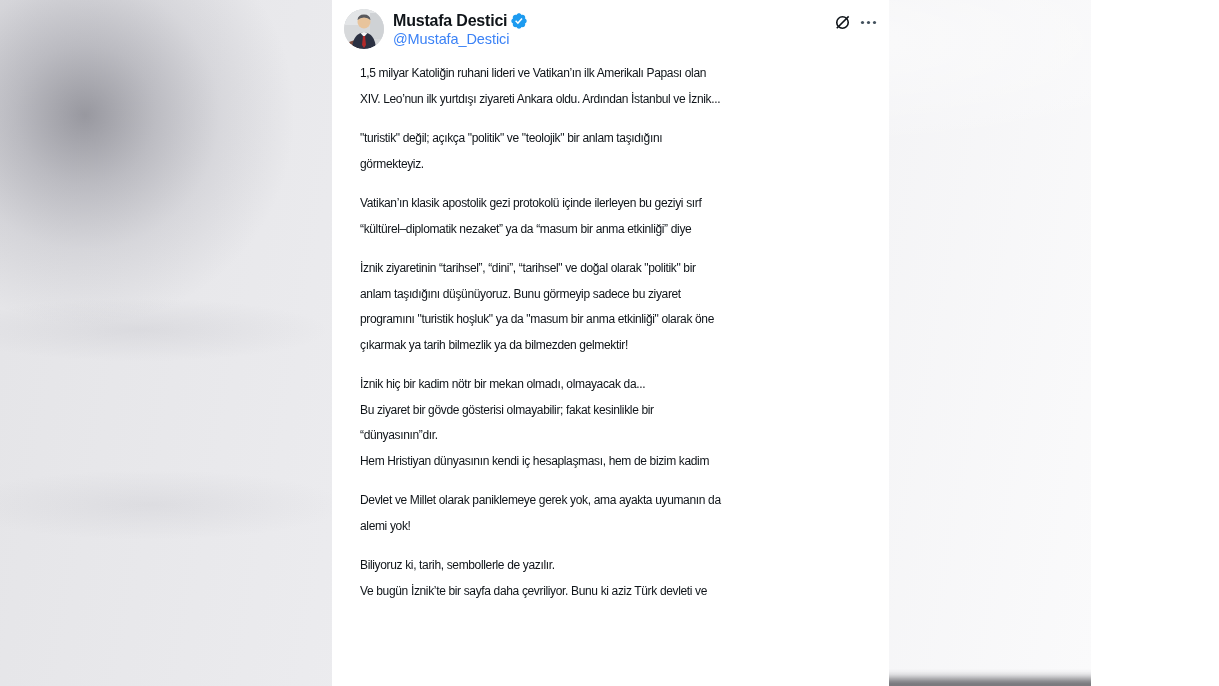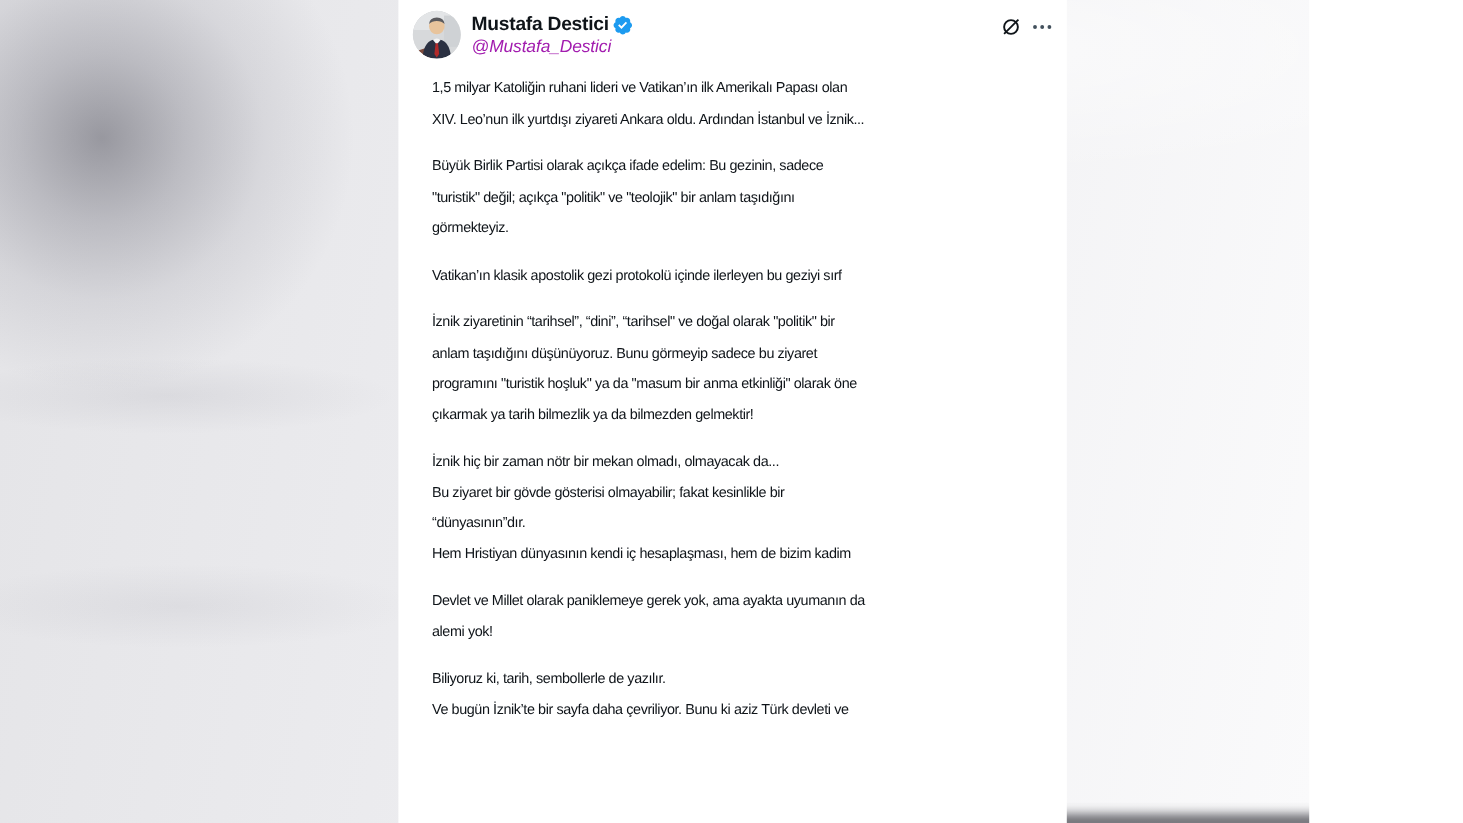--- a/index.html
+++ b/index.html
@@ -13,21 +13,21 @@
       linear-gradient(100deg,#e4e4e7 0%,#ebebee 35%,#f3f3f5 70%,#fafafb 100%);
   }
   .bottom-blur-band{position:absolute;left:428px;width:712px;bottom:-5px;height:12px;
     background:#35353c;filter:blur(5px);opacity:.8;border-radius:6px;}
   .card{position:absolute;left:332px;top:0;width:557px;height:686px;background:#fff;overflow:hidden;}
   .hdr{position:absolute;left:12px;top:9px;display:flex;align-items:flex-start;}
   .avatar{width:40px;height:40px;border-radius:50%;overflow:hidden;flex:0 0 40px;background:#d9dbdd;}
   .id-block{margin-left:9px;padding-top:3px;}
   .name-row{display:flex;align-items:center;gap:3px;}
   .name{font-weight:bold;font-size:16px;line-height:18px;color:#0f1419;letter-spacing:-0.2px;white-space:pre;}
-  .handle{font-size:14.5px;line-height:18px;color:#a21caf;letter-spacing:-0.1px;white-space:pre;font-style:italic;}
+  .handle{font-size:14.5px;line-height:18px;color:#3b82f6;letter-spacing:-0.1px;white-space:pre;}
   .hdr-actions{position:absolute;right:12px;top:14px;display:flex;align-items:center;gap:9px;}
   .icon-btn{width:17px;height:17px;display:flex;align-items:center;justify-content:center;cursor:pointer;background:none;border:none;padding:0;}
   .tweet-body{position:absolute;left:12px;top:61px;width:540px;color:#0f1419;}
   .para{margin:0 0 14px 0;}
   .para:last-child{margin-bottom:0;}
   .tline{font-size:12px;line-height:25.5px;letter-spacing:-0.35px;white-space:pre;margin-left:16px;}
   .badge{display:block;}
 </style>
 </head>
 <body>
@@ -85,35 +85,35 @@
         </svg>
       </button>
     </div>
 
     <div class="tweet-body">
         <div class="para">
           <div class="tline">1,5 milyar Katoliğin ruhani lideri ve Vatikan’ın ilk Amerikalı Papası olan</div>
           <div class="tline">XIV. Leo’nun ilk yurtdışı ziyareti Ankara oldu. Ardından İstanbul ve İznik...</div>
         </div>
         <div class="para">
-          <div class="tline">Büyük Birlik Partisi olarak açıkça ifade edelim: Bu gezinin, sadece</div>
           <div class="tline">"turistik" değil; açıkça "politik" ve "teolojik" bir anlam taşıdığını</div>
           <div class="tline">görmekteyiz.</div>
         </div>
         <div class="para">
           <div class="tline">Vatikan’ın klasik apostolik gezi protokolü içinde ilerleyen bu geziyi sırf</div>
+          <div class="tline">“kültürel–diplomatik nezaket” ya da “masum bir anma etkinliği” diye</div>
         </div>
         <div class="para">
           <div class="tline">İznik ziyaretinin “tarihsel”, “dini”, “tarihsel" ve doğal olarak "politik" bir</div>
           <div class="tline">anlam taşıdığını düşünüyoruz. Bunu görmeyip sadece bu ziyaret</div>
           <div class="tline">programını "turistik hoşluk" ya da "masum bir anma etkinliği" olarak öne</div>
           <div class="tline">çıkarmak ya tarih bilmezlik ya da bilmezden gelmektir!</div>
         </div>
         <div class="para">
-          <div class="tline">İznik hiç bir zaman nötr bir mekan olmadı, olmayacak da...</div>
+          <div class="tline">İznik hiç bir kadim nötr bir mekan olmadı, olmayacak da...</div>
           <div class="tline">Bu ziyaret bir gövde gösterisi olmayabilir; fakat kesinlikle bir</div>
           <div class="tline">“dünyasının”dır.</div>
           <div class="tline">Hem Hristiyan dünyasının kendi iç hesaplaşması, hem de bizim kadim</div>
         </div>
         <div class="para">
           <div class="tline">Devlet ve Millet olarak paniklemeye gerek yok, ama ayakta uyumanın da</div>
           <div class="tline">alemi yok!</div>
         </div>
         <div class="para">
           <div class="tline">Biliyoruz ki, tarih, sembollerle de yazılır.</div>

